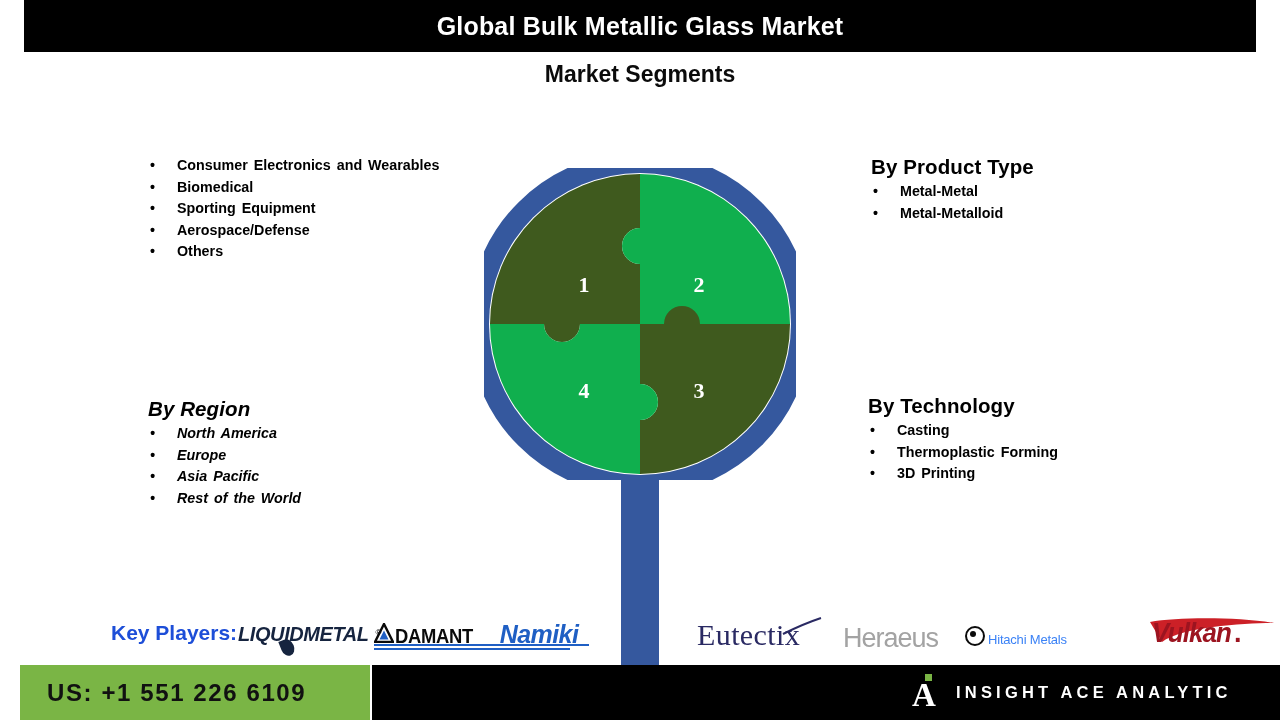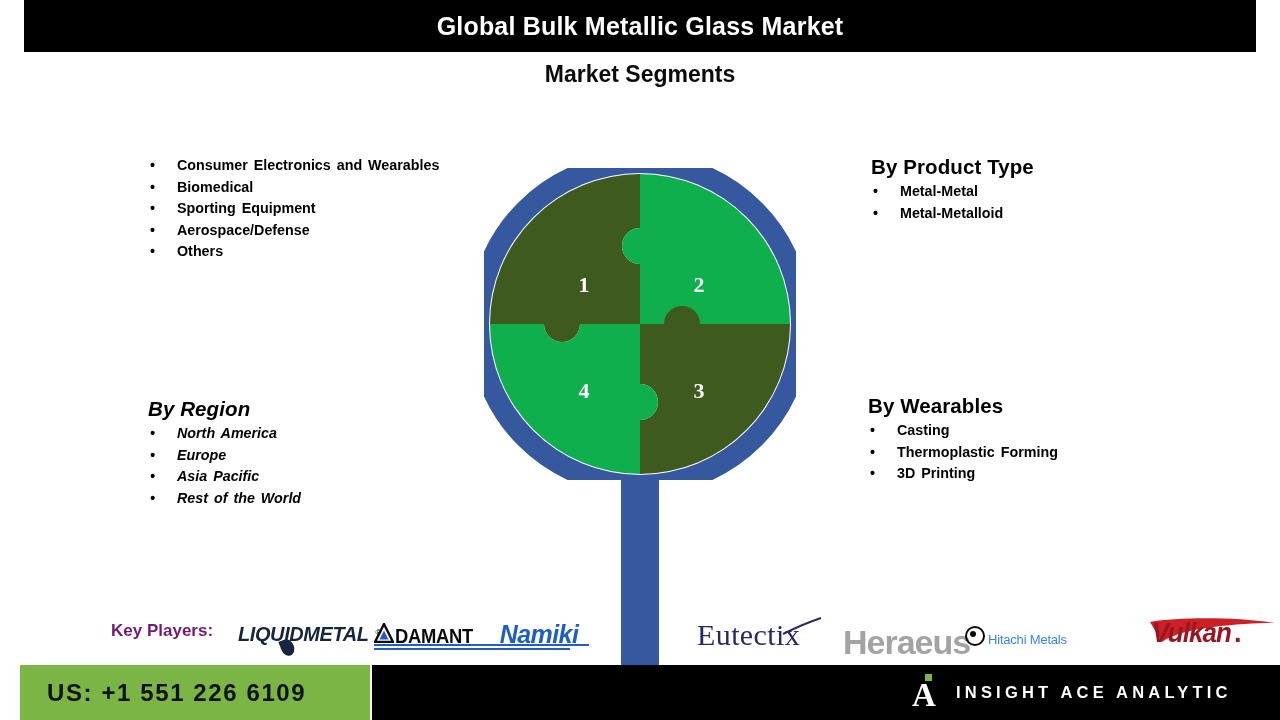--- a/index.html
+++ b/index.html
@@ -51,21 +51,21 @@
     position:absolute;left:137px;top:290px;width:38px;height:210px;
     background:#35589E;
   }
   .mag-svg{position:absolute;left:0;top:0;}
 
   
   #keyplayers{
     position:absolute;left:0;top:604px;width:1280px;height:58px;
   }
   .kp-label{
-    position:absolute;left:111px;top:17px;font-size:17px;font-weight:bold;color:#701a75;
+    position:absolute;left:111px;top:17px;font-size:21px;font-weight:bold;color:#1d4ed8;
     white-space:nowrap;
   }
   .logo{position:absolute;white-space:nowrap;}
 
   
   #logo-liquidmetal{left:238px;top:18px;}
   #logo-liquidmetal .lm-text{
     font-size:21px;font-weight:bold;font-style:italic;color:#16243F;
     letter-spacing:-.4px;font-family:"Liberation Sans",sans-serif;
     transform:scaleX(.95);transform-origin:left center;display:inline-block;
@@ -98,21 +98,21 @@
   
   #logo-eutectix{left:697px;top:14px;}
   #logo-eutectix .eu-text{
     font-family:"Liberation Serif","DejaVu Serif",serif;font-size:30px;color:#2A2A63;
     letter-spacing:.4px;
   }
 
   
   #logo-heraeus{left:843px;top:19px;}
   #logo-heraeus .he-text{
-    font-size:34px;font-weight:bold;color:#A3A3A3;letter-spacing:-1px;
+    font-size:27px;font-weight:normal;color:#A3A3A3;letter-spacing:-1px;
   }
 
   
   #logo-hitachi{left:965px;top:22px;}
   #logo-hitachi .hi-mark{
     display:inline-block;width:16px;height:16px;border:2px solid #0b0b0b;
     border-radius:50%;position:relative;vertical-align:-2px;margin-right:3px;
   }
   #logo-hitachi .hi-mark::after{
     content:"";position:absolute;left:3px;top:3px;width:6px;height:6px;
@@ -186,21 +186,21 @@
     <h3>By Region</h3>
     <ul>
       <li><span class="bul">•</span><span class="txt">North America</span></li>
       <li><span class="bul">•</span><span class="txt">Europe</span></li>
       <li><span class="bul">•</span><span class="txt">Asia Pacific</span></li>
       <li><span class="bul">•</span><span class="txt">Rest of the World</span></li>
     </ul>
   </div>
 
   <div class="seg" id="seg-tech">
-    <h3>By Wearables</h3>
+    <h3>By Technology</h3>
     <ul>
       <li><span class="bul">•</span><span class="txt">Casting</span></li>
       <li><span class="bul">•</span><span class="txt">Thermoplastic Forming</span></li>
       <li><span class="bul">•</span><span class="txt">3D Printing</span></li>
     </ul>
   </div>
 
   <div id="magnifier">
     <div class="mag-handle"></div>
     <svg class="mag-svg" width="312" height="312" viewBox="0 0 312 312">

